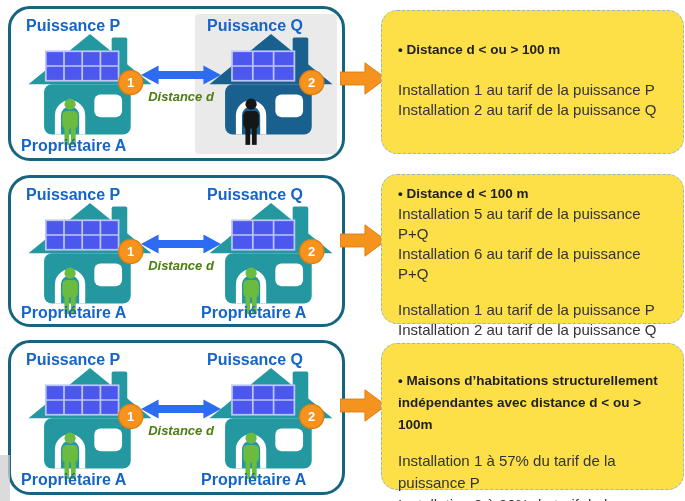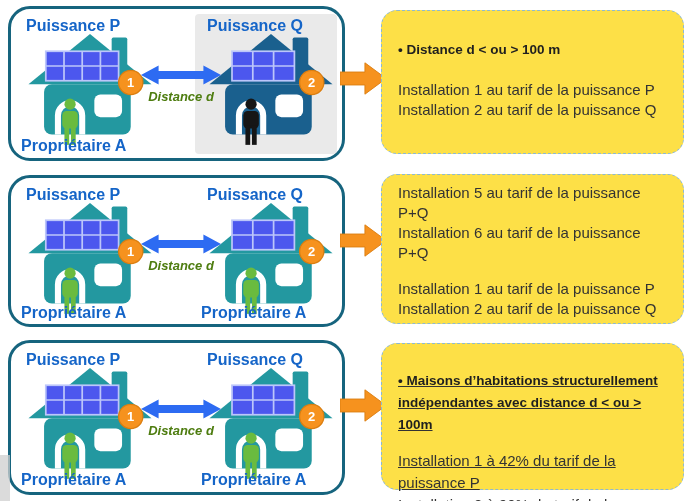--- a/index.html
+++ b/index.html
@@ -166,20 +166,21 @@
 
     <div class="owner-label" style="left:10px;top:126px;">Propriétaire A</div>
     <div class="owner-label" style="left:190px;top:126px;">Propriétaire A</div>
   </div>
 
   <svg class="flow-arrow" style="top:222px;" viewBox="0 0 52 38">
     <polygon class="farrow" points="0,12 27,12 27,2 50,19 27,36 27,26 0,26"></polygon>
   </svg>
 
   <div class="rule-box" style="top:174px;height:150px;">
+    <div class="rule-title">• Distance d &lt; 100 m</div>
     <div class="rule-line">Installation 5 au tarif de la puissance P+Q</div>
     <div class="rule-line">Installation 6 au tarif de la puissance P+Q</div>
     <div class="sect-gap"></div>
     <div class="rule-line">Installation 1 au tarif de la puissance P</div>
     <div class="rule-line">Installation 2 au tarif de la puissance Q</div>
   </div>
 
   <div class="houses-panel" style="top:340px;height:155px;">
     <div class="power-label" style="left:15px;top:8px;">Puissance P</div>
     <div class="power-label" style="left:196px;top:8px;">Puissance Q</div>
@@ -230,21 +231,21 @@
     <div class="distance-label" style="left:115px;top:80px;">Distance d</div>
 
     <div class="owner-label" style="left:10px;top:128px;">Propriétaire A</div>
     <div class="owner-label" style="left:190px;top:128px;">Propriétaire A</div>
   </div>
 
   <svg class="flow-arrow" style="top:387px;" viewBox="0 0 52 38">
     <polygon class="farrow" points="0,12 27,12 27,2 50,19 27,36 27,26 0,26"></polygon>
   </svg>
 
-  <div class="rule-box" style="top:343px;height:147px;padding-top:26px;text-decoration:underline;">
+  <div class="rule-box" style="top:343px;height:147px;padding-top:26px;">
     <div class="rule-title" style="line-height:22px;">• Maisons d’habitations structurellement indépendantes avec distance d &lt; ou &gt; 100m</div>
     <div style="height:14px;"></div>
-    <div class="rule-line" style="line-height:22px;">Installation 1 à 42% du tarif de la puissance P</div>
+    <div class="rule-line" style="line-height:22px;">Installation 1 à 57% du tarif de la puissance P</div>
     <div class="rule-line" style="line-height:22px;">Installation 2 à 90% du tarif de la puissance Q</div>
   </div>
 
   <div class="corner-strip"></div>
 </div>
 
 </body></html>

